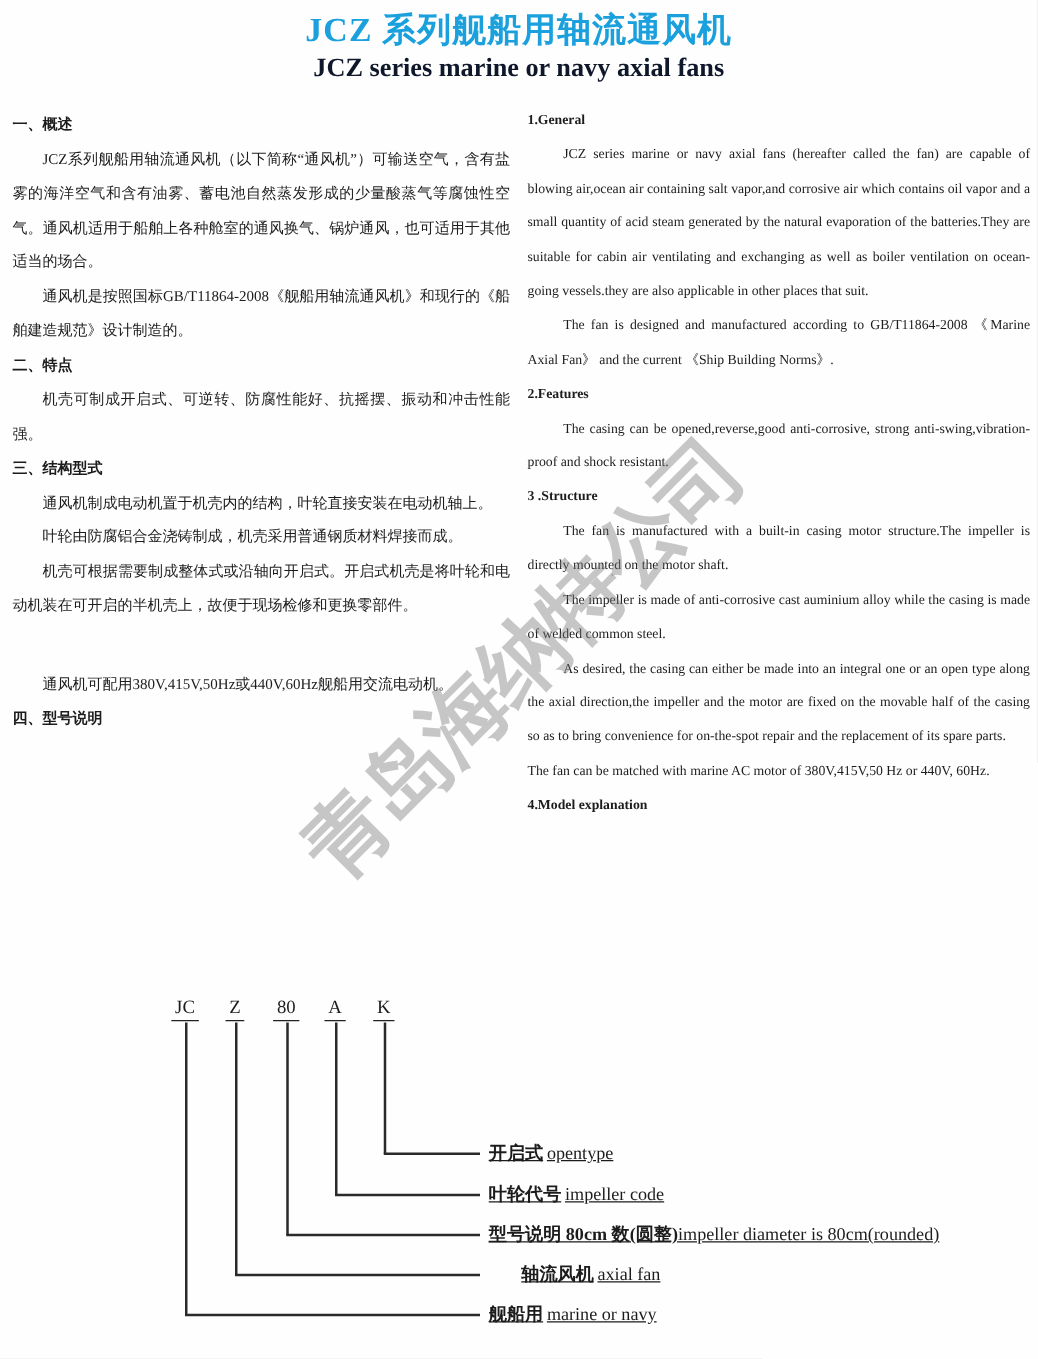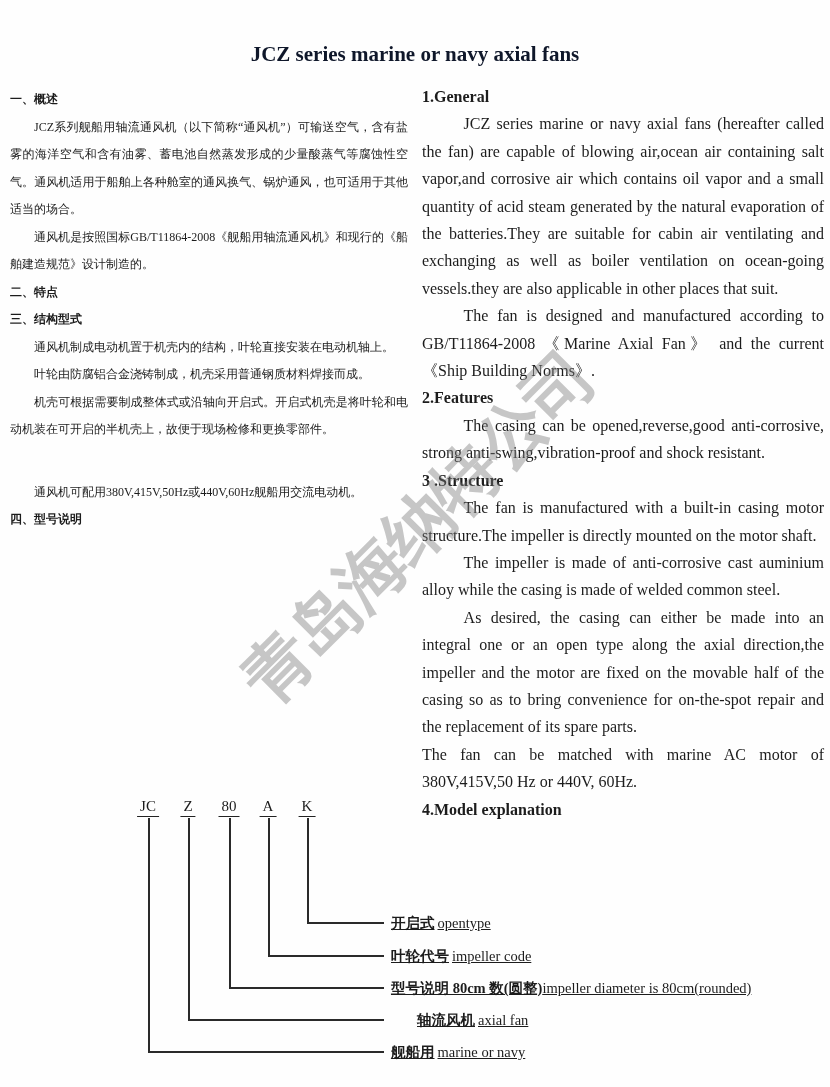--- a/index.html
+++ b/index.html
@@ -25,21 +25,21 @@
     text-align:center;
     font-size:21px; font-weight:bold;
     color:#0f172a;
   }
   .col {
     position:absolute;
     text-align:justify;
     z-index:1;
   }
   .col-zh { left:10px; top:86px; width:398px; font-size:12px; line-height:27.5px; }
-  .col-en { left:422px; top:83px; width:402px; font-size:16px; line-height:27.4px; }
+  .col-en { left:422px; top:83px; width:402px; font-size:11px; line-height:27.4px; }
   .col .h { font-weight:bold; text-align:left; }
   .col-zh .p { text-indent:2em; }
   .col-en .p { text-indent:2.6em; }
   .col-en .p.no-indent { text-indent:0; }
   .gap-lg { }
   .gap-md { margin-top:35px; }
   .watermark {
     position:absolute;
     left:418px; top:528px;
     transform:translate(-50%,-50%) rotate(-45deg);
@@ -72,27 +72,29 @@
     text-decoration:underline;
   }
   .diagram-label .zh { font-weight:bold; }
   .diagram-label .en { font-weight:normal; margin-left:3px; }
 </style>
 </head>
 <body>
 
 <div class="page">
 
+  <div class="title-zh">JCZ 系列舰船用轴流通风机</div>
   <div class="title-en">JCZ series marine or navy axial fans</div>
 
   <div class="col col-zh">
     <div class="h">一、概述</div>
     <div class="p">JCZ系列舰船用轴流通风机（以下简称“通风机”）可输送空气，含有盐雾的海洋空气和含有油雾、蓄电池自然蒸发形成的少量酸蒸气等腐蚀性空气。通风机适用于船舶上各种舱室的通风换气、锅炉通风，也可适用于其他适当的场合。</div>
     <div class="p gap-lg">通风机是按照国标GB/T11864-2008《舰船用轴流通风机》和现行的《船舶建造规范》设计制造的。</div>
     <div class="h">二、特点</div>
+    <div class="p">机壳可制成开启式、可逆转、防腐性能好、抗摇摆、振动和冲击性能强。</div>
     <div class="h">三、结构型式</div>
     <div class="p">通风机制成电动机置于机壳内的结构，叶轮直接安装在电动机轴上。</div>
     <div class="p">叶轮由防腐铝合金浇铸制成，机壳采用普通钢质材料焊接而成。</div>
     <div class="p">机壳可根据需要制成整体式或沿轴向开启式。开启式机壳是将叶轮和电动机装在可开启的半机壳上，故便于现场检修和更换零部件。</div>
     <div class="p gap-md">通风机可配用380V,415V,50Hz或440V,60Hz舰船用交流电动机。</div>
     <div class="h">四、型号说明</div>
   </div>
 
   <div class="col col-en">
     <div class="h">1.General</div>

